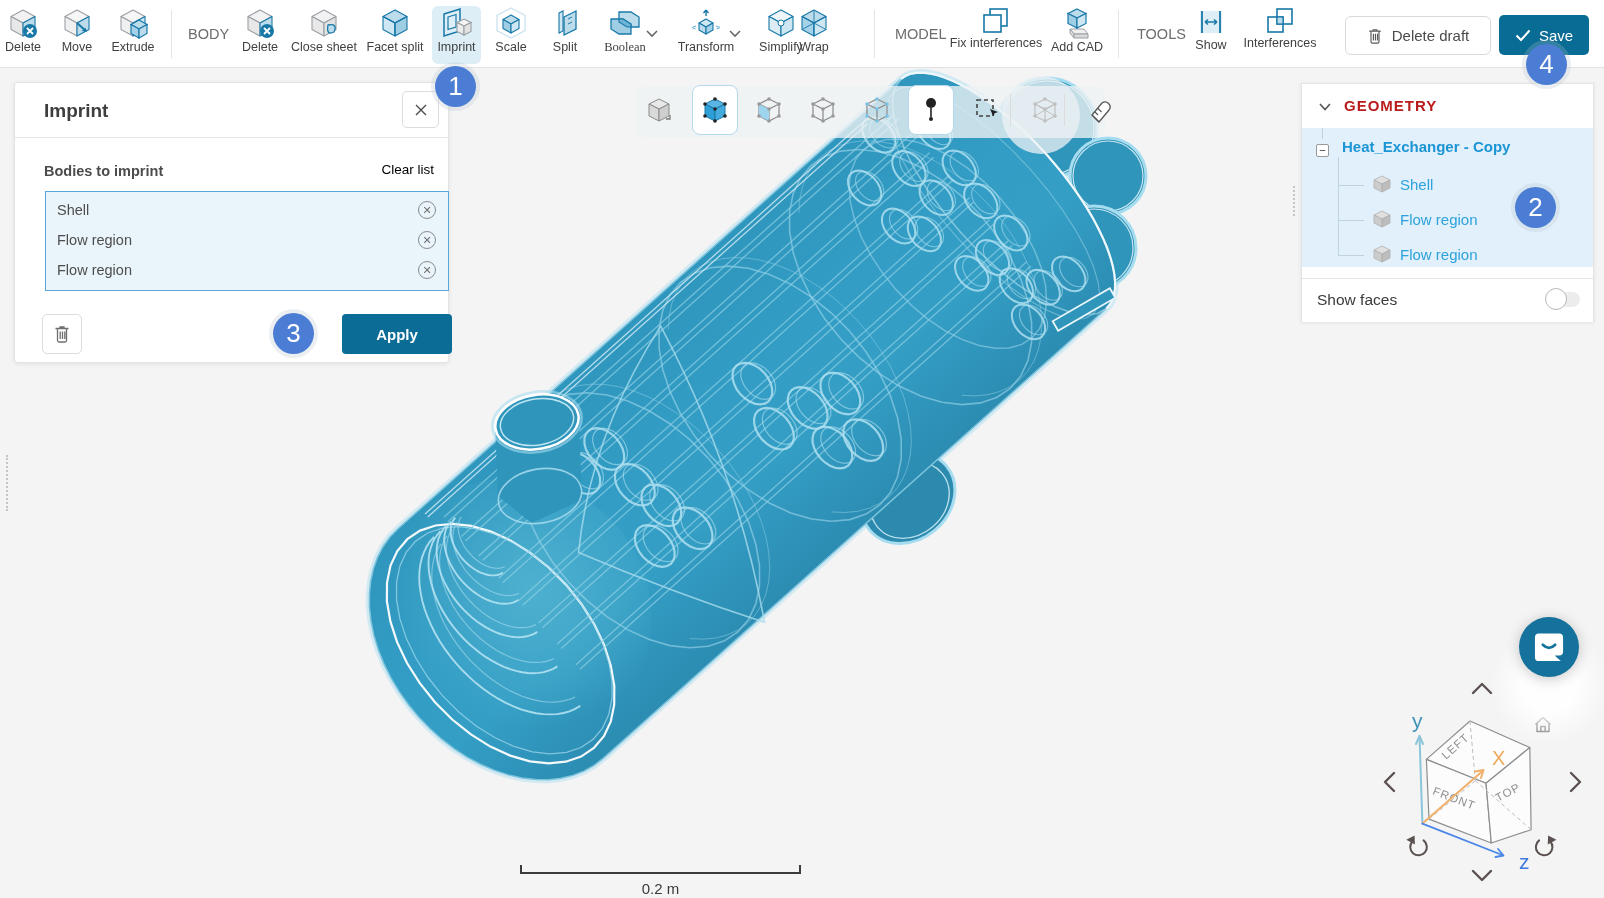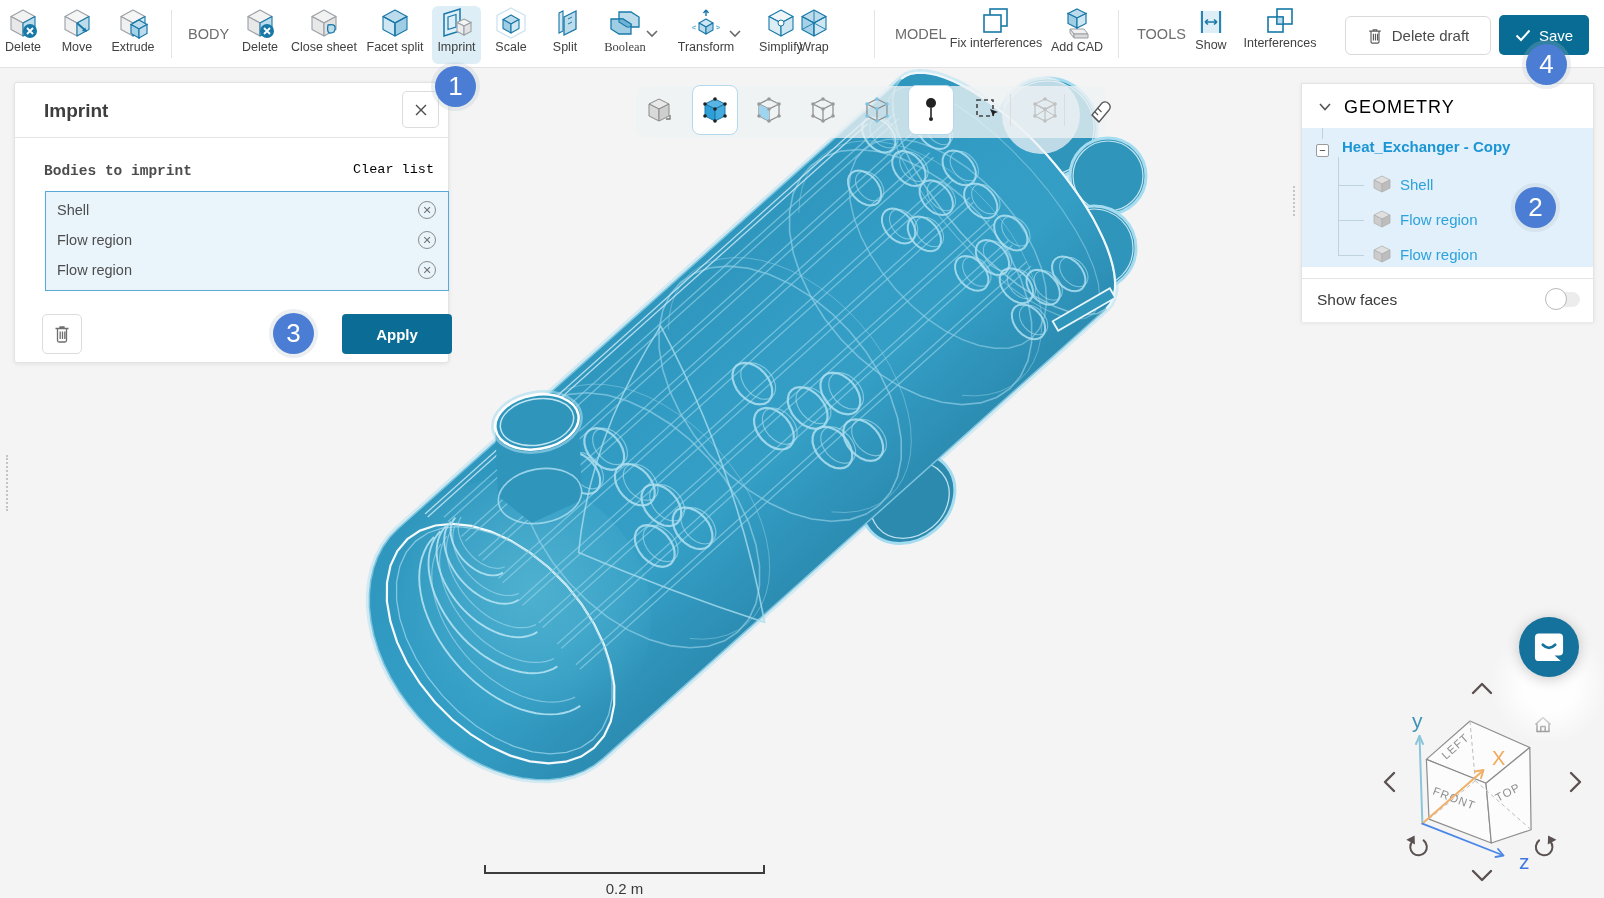--- a/index.html
+++ b/index.html
@@ -39,41 +39,41 @@
 
 
 #lpanel { position:absolute; left:14px; top:82px; width:435px; height:281px;
   background:#fff; border:1px solid #e3e3e3; border-radius:3px;
   box-shadow:0 1px 4px rgba(0,0,0,0.08); z-index:20; }
 #lpanel .hd { position:relative; height:55px; border-bottom:1px solid #e4e4e4; }
 #lpanel .hd .t { position:absolute; left:29px; top:17px; font-size:19px; font-weight:bold; color:#3e3e3e; }
 #lpanel .close { position:absolute; left:387px; top:8px; width:37px; height:37px;
   border:1px solid #dcdcdc; border-radius:5px; display:flex; align-items:center; justify-content:center;
   color:#4c4c4c; font-size:18px; }
-.lblrow { position:absolute; left:29px; top:154px; width:390px;font-family:Liberation Mono, monospace; }
+.lblrow { position:absolute; left:29px; top:154px; width:390px; }
 .lblrow .b { font-size:14.5px; font-weight:bold; color:#4c4c4c; }
 .lblrow .cl { position:absolute; right:0; top:0; font-size:13.5px; color:#000000; }
 #sellist { position:absolute; left:30px; top:108px; width:404px; height:100px;
   background:#eaf5fb; border:1px solid #59a8d8; }
 #sellist .row { position:relative; height:30px; padding-left:11px; font-size:14.5px; color:#4e4e4e;
   display:flex; align-items:center; }
 #sellist .x { position:absolute; right:12px; top:50%; margin-top:-9px; width:18px; height:18px;
   border:1px solid #8a8a8a; border-radius:50%; color:#6f6f6f; font-size:11px;
   display:flex; align-items:center; justify-content:center; }
 #lpanel .trash { position:absolute; left:27px; top:231px; width:40px; height:40px;
   border:1px solid #dcdcdc; border-radius:5px; display:flex; align-items:center; justify-content:center; }
 #applybtn { position:absolute; left:327px; top:231px; width:110px; height:40px;
   background:#0b6d95; border-radius:4px; color:#fff; font-weight:bold; font-size:15px;
   display:flex; align-items:center; justify-content:center; }
 
 
 #rpanel { position:absolute; left:1301px; top:83px; width:293px; height:239px;
   background:#fff; border:1px solid #e3e3e3; box-shadow:0 1px 4px rgba(0,0,0,0.08); z-index:20; }
 #rpanel .ghd { position:relative; height:44px; }
-#rpanel .ghd .t { position:absolute; left:42px; top:13px; font-size:18px; color:#000000; letter-spacing:1px; }
+#rpanel .ghd .t { position:absolute; left:42px; top:13px; font-size:15px; color:#b91c1c; letter-spacing:1px;font-weight:bold; }
 #rpanel .tree { position:absolute; left:0; top:44px; width:291px; height:139px; background:#e1f0fa; }
 .troot { position:absolute; left:40px; top:10px; font-size:15px; font-weight:bold; color:#1c95d4; }
 .titem { position:absolute; left:98px; font-size:15px; color:#2da2dc; }
 .tcube { position:absolute; left:70px; }
 .minusbox { position:absolute; left:14px; top:52px; width:13px; height:13px;
   background:#fff; border:1px solid #9a9a9a; border-radius:2px;
   font-size:11px; line-height:10px; text-align:center; color:#333; }
 #showfaces { position:absolute; left:0; top:194px; width:291px; height:44px; border-top:1px solid #e4e4e4;
   background:#fff; }
 #showfaces .t { position:absolute; left:15px; top:12px; font-size:15.5px; color:#3a3a3a; }
@@ -86,21 +86,21 @@
   background:#4a7dd3; color:#fff; font-size:26px; display:flex; align-items:center; justify-content:center;
   box-shadow:0 0 0 4px rgba(180,190,205,0.25); z-index:40; }
 
 
 #chathalo { position:absolute; left:1489px; top:557px; width:120px; height:120px; border-radius:50%; background:radial-gradient(circle, rgba(255,255,255,0.95) 30%, rgba(255,255,255,0) 70%); z-index:14; }
 #chat { position:absolute; left:1519px; top:549px; width:60px; height:60px; border-radius:50%;
   background:#15729c; box-shadow:0 2px 14px rgba(0,0,0,0.22); z-index:15;
   display:flex; align-items:center; justify-content:center; }
 
 
-#scalebar { position:absolute; left:484px; top:797px; width:281px; z-index:5;}
+#scalebar { position:absolute; left:520px; top:797px; width:281px; z-index:5;}
 #scalebar .ln { border-bottom:2px solid #3c3c3c; border-left:2px solid #3c3c3c; border-right:2px solid #3c3c3c; height:9px; }
 #scalebar .tx { text-align:center; font-size:15px; color:#3a3a3a; margin-top:6px; }
 .dots { position:absolute; width:0; border-left:2px dotted #c4c4c4; z-index:25; }
 </style>
 </head>
 <body>
 <div id="app">
 
   <div id="viewport">
     <svg id="model" width="1604" height="830" viewBox="0 0 1604 830" style="position:absolute;left:0;top:0">

